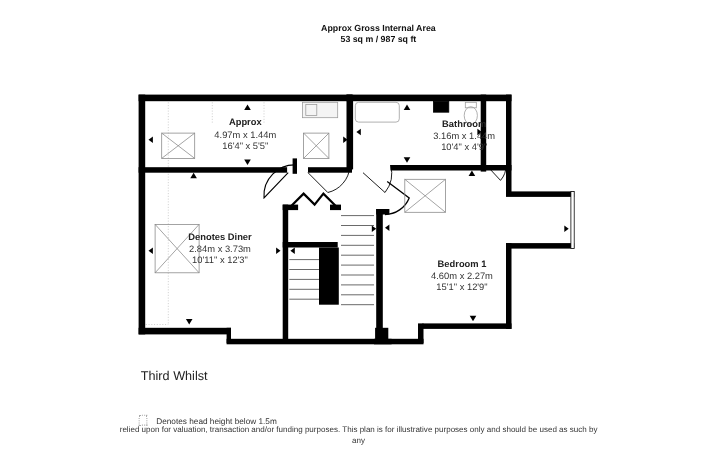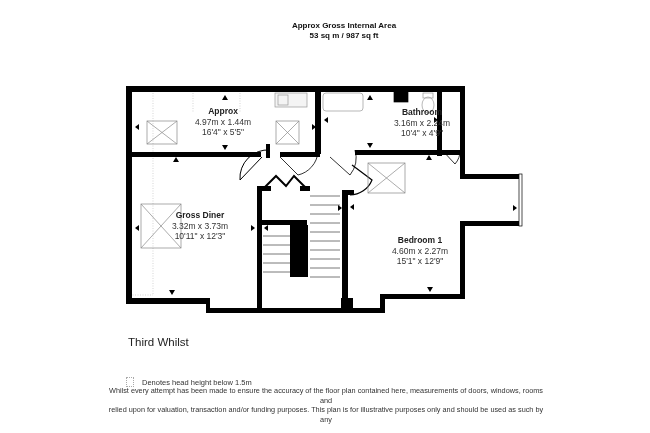--- a/index.html
+++ b/index.html
@@ -149,40 +149,39 @@
 </svg>
 
 <div class="room-label" style="left:188px; top:106px; width:70px;">
   <div class="name">Approx</div>
   <div>4.97m x 1.44m</div>
   <div>16'4" x 5'5"</div>
 </div>
 
 <div class="room-label" style="left:340px; top:107px; width:70px;margin-left:47px;">
   <div class="name">Bathroom</div>
-  <div>3.16m x 2.24m</div>
+  <div>3.16m x 1.44m</div>
   <div>10'4" x 4'9"</div>
 </div>
 
 <div class="room-label" style="left:160px; top:210px; width:80px;">
-  <div class="name">Gross Diner</div>
-  <div>3.32m x 3.73m</div>
+  <div class="name">Denotes Diner</div>
+  <div>2.84m x 3.73m</div>
   <div>10'11" x 12'3"</div>
 </div>
 
 <div class="room-label" style="left:380px; top:209px; width:80px;margin-top:26px;">
   <div class="name">Bedroom 1</div>
   <div>4.60m x 2.27m</div>
   <div>15'1" x 12'9"</div>
 </div>
 
 <div class="floor-title">Third Whilst</div>
 
 <div class="legend">
   <span class="swatch"></span>
   <span>Denotes head height below 1.5m</span>
 </div>
 
 <div class="disclaimer">
-  <div>Whilst every attempt has been made to ensure the accuracy of the floor plan contained here, measurements of doors, windows, rooms and</div>
   <div>relied upon for valuation, transaction and/or funding purposes. This plan is for illustrative purposes only and should be used as such by any</div>
 
 </div>
 
 </body></html>

